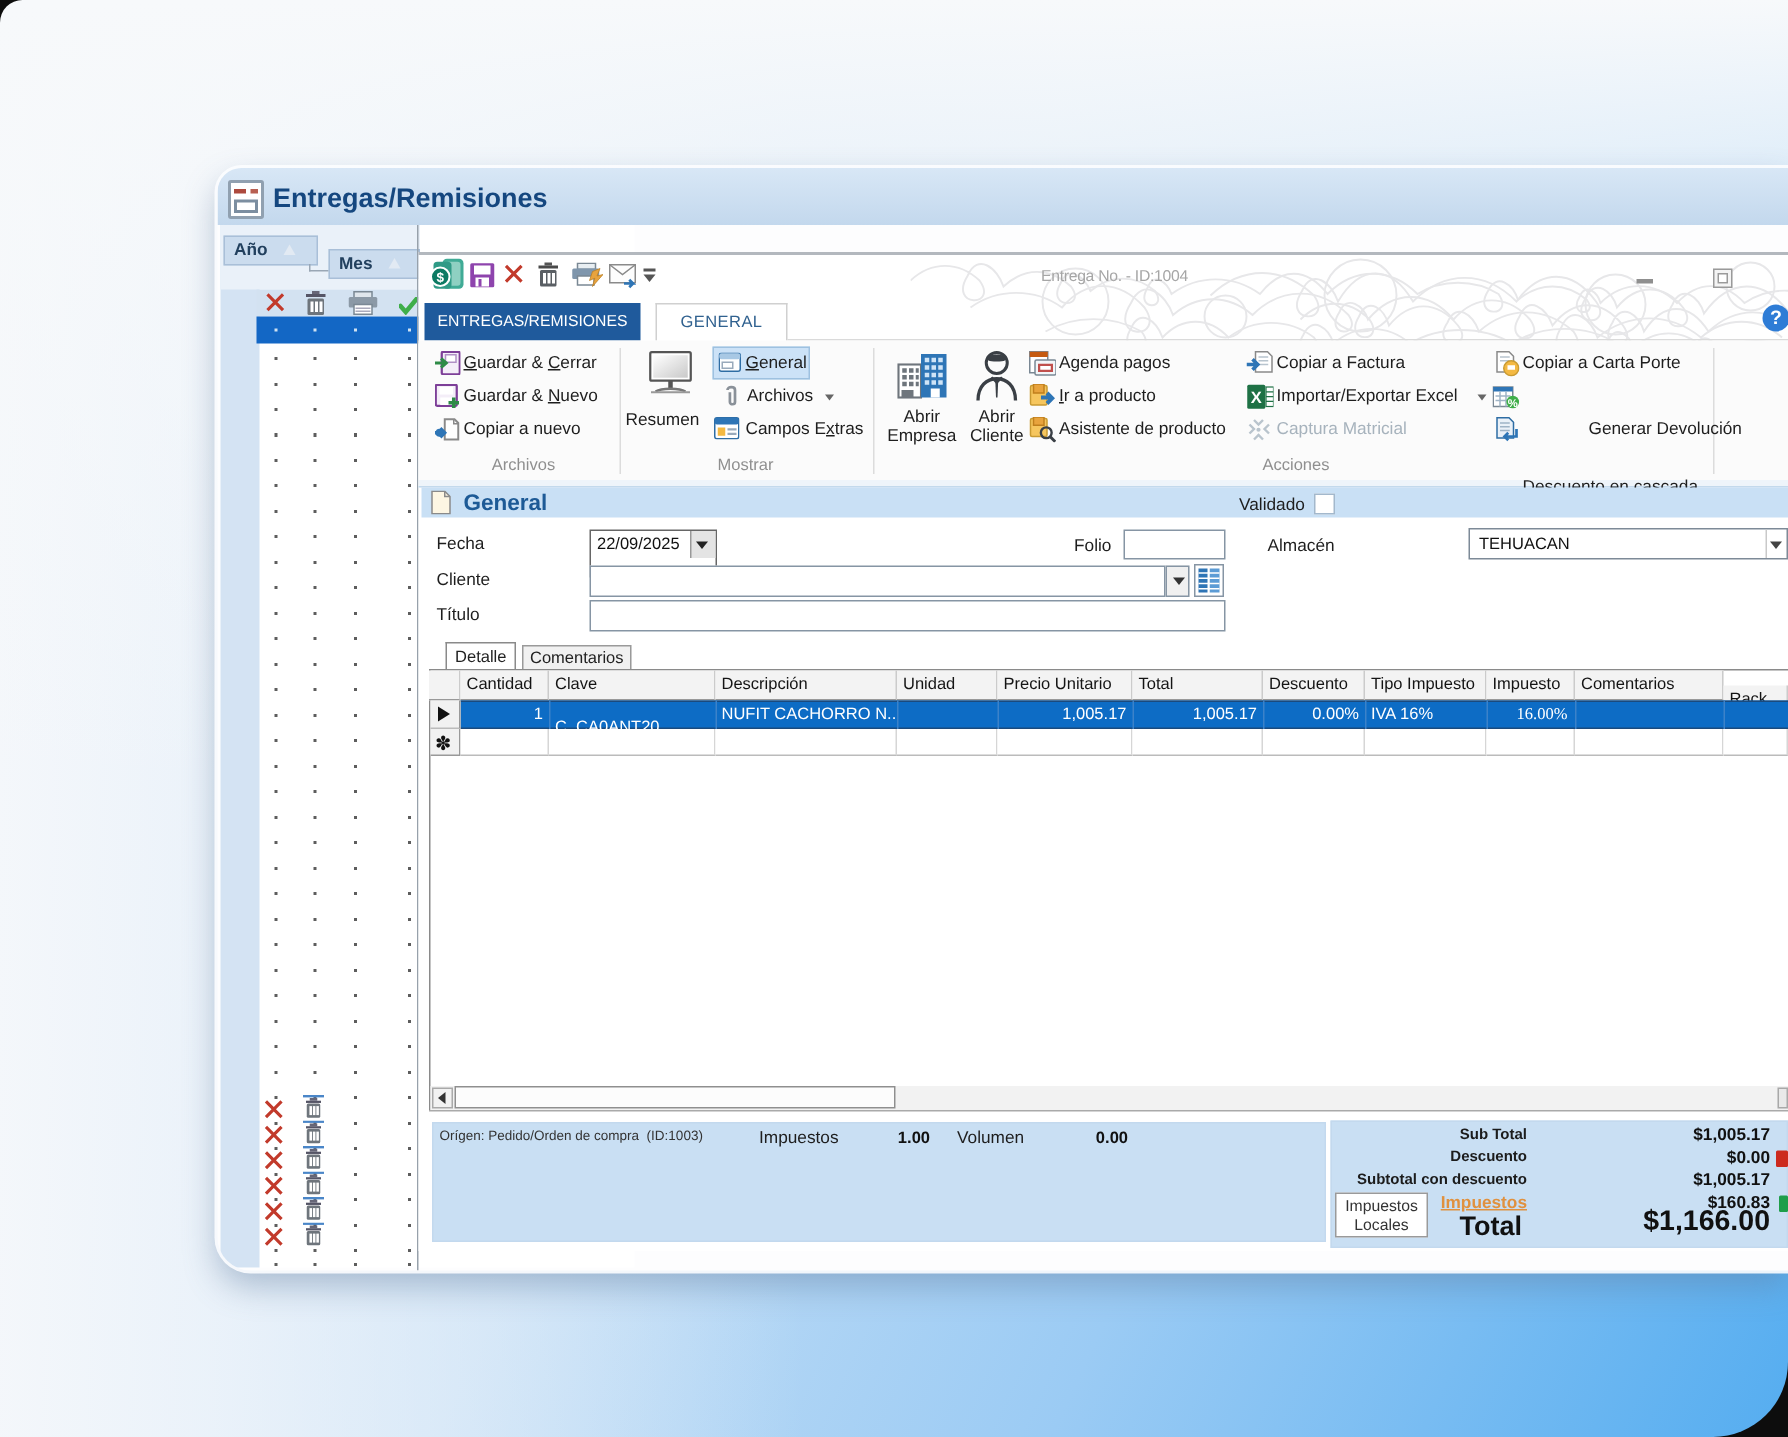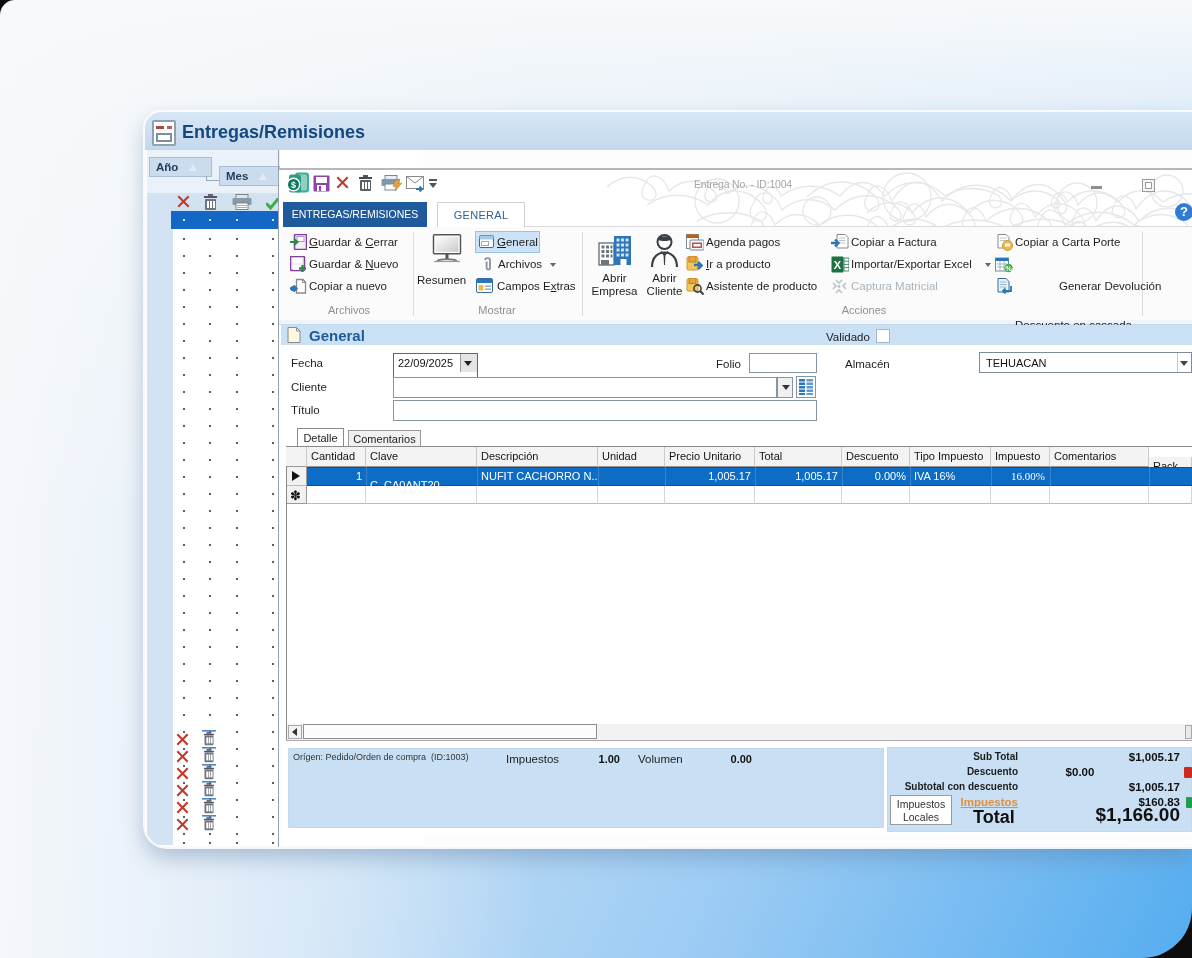--- a/index.html
+++ b/index.html
@@ -483,21 +483,21 @@
 <div class="abs" style="left:9px;top:580px;width:596px;height:80px;background:#c9dff3;border:1px solid #c3d9ee;"></div>
 <div class="txt" style="left:14px;top:584px;font-size:9px;color:#333;">Orígen: Pedido/Orden de compra &nbsp;(ID:1003)</div>
 <div class="txt lbl" style="left:227px;top:585px;">Impuestos</div>
 <div class="txt" style="left:300px;top:585px;width:41px;text-align:right;font-size:11px;font-weight:bold;color:#111;">1.00</div>
 <div class="txt lbl" style="left:359px;top:585px;">Volumen</div>
 <div class="txt" style="left:425px;top:585px;width:48px;text-align:right;font-size:11px;font-weight:bold;color:#111;">0.00</div>
 <div class="abs" style="left:608px;top:579px;width:305px;height:85px;background:#c9dff3;border:1px solid #c3d9ee;"></div>
 <div class="txt rtxt" style="left:539px;top:583px;width:200px;text-align:right;">Sub Total</div>
 <div class="txt" style="left:701px;top:583px;width:200px;text-align:right;font-size:11.5px;font-weight:bold;color:#111;">$1,005.17</div>
 <div class="txt rtxt" style="left:539px;top:598px;width:200px;text-align:right;">Descuento</div>
-<div class="txt" style="left:701px;top:598px;width:200px;text-align:center;font-size:11.5px;font-weight:bold;color:#111;">$0.00</div>
+<div class="txt" style="left:701px;top:598px;width:200px;text-align:right;font-size:11.5px;font-weight:bold;color:#111;">$0.00</div>
 <div class="txt rtxt" style="left:539px;top:613px;width:200px;text-align:right;">Subtotal con descuento</div>
 <div class="txt" style="left:701px;top:613px;width:200px;text-align:right;font-size:11.5px;font-weight:bold;color:#111;">$1,005.17</div>
 <div class="txt" style="left:639px;top:628px;width:100px;text-align:right;font-size:11.5px;font-weight:bold;color:#e0913f;text-decoration:underline;">Impuestos</div>
 <div class="txt" style="left:701px;top:628px;width:200px;text-align:right;font-size:11.5px;font-weight:bold;color:#111;">$160.83</div>
 <div class="abs" style="left:905px;top:599px;width:8px;height:11px;background:#cc2a1e;border-radius:1px;"></div>
 <div class="abs" style="left:907px;top:629px;width:6px;height:11px;background:#1e9e4a;border-radius:1px;"></div>
 <div class="abs" style="left:611px;top:627px;width:62px;height:30px;background:#fff;border:1px solid #9a9a9a;font-size:10.5px;color:#333;text-align:center;line-height:13px;padding-top:2px;">Impuestos<br>Locales</div>
 <div class="txt" style="left:694px;top:639px;font-size:18px;font-weight:bold;color:#111;">Total</div>
 <div class="txt" style="left:701px;top:636px;width:200px;text-align:right;font-size:19px;font-weight:bold;color:#111;">$1,166.00</div>
 </div>

